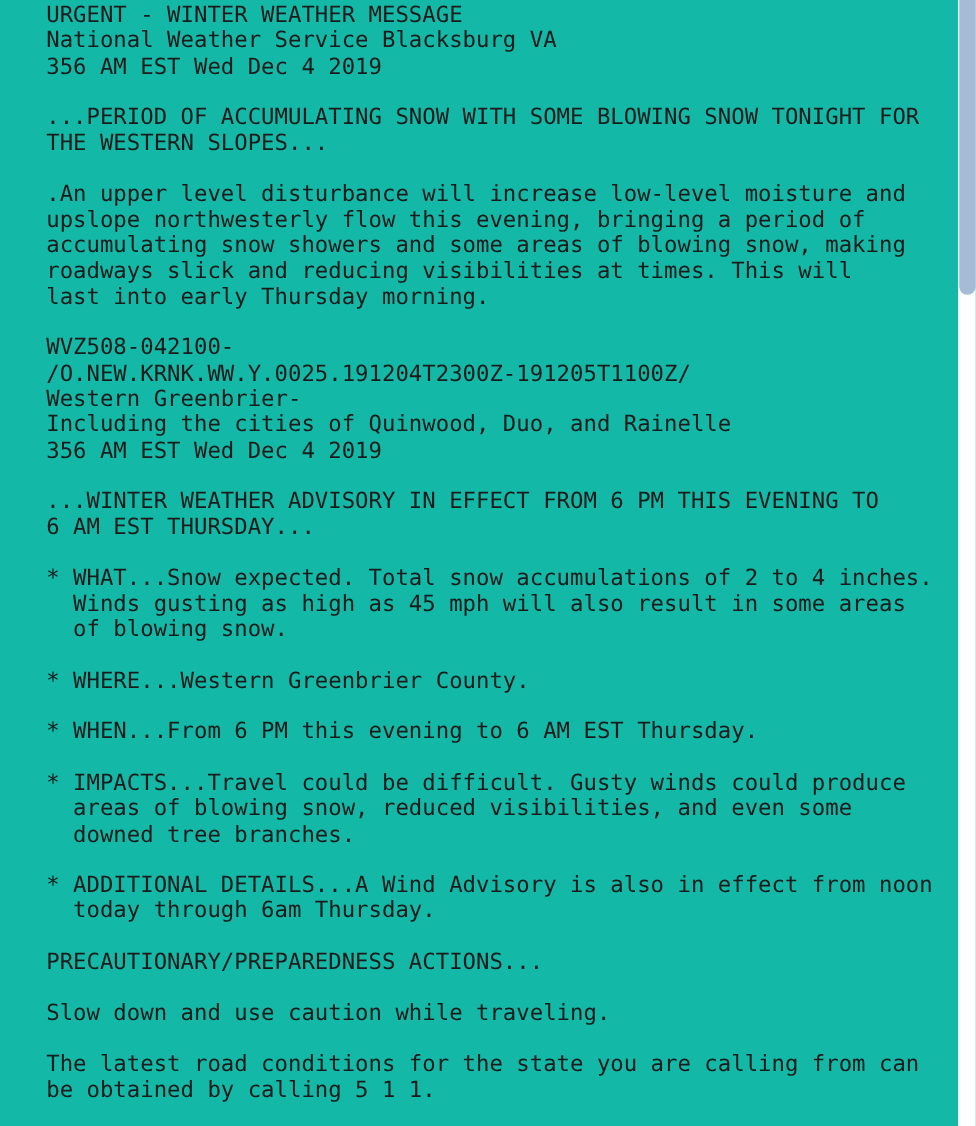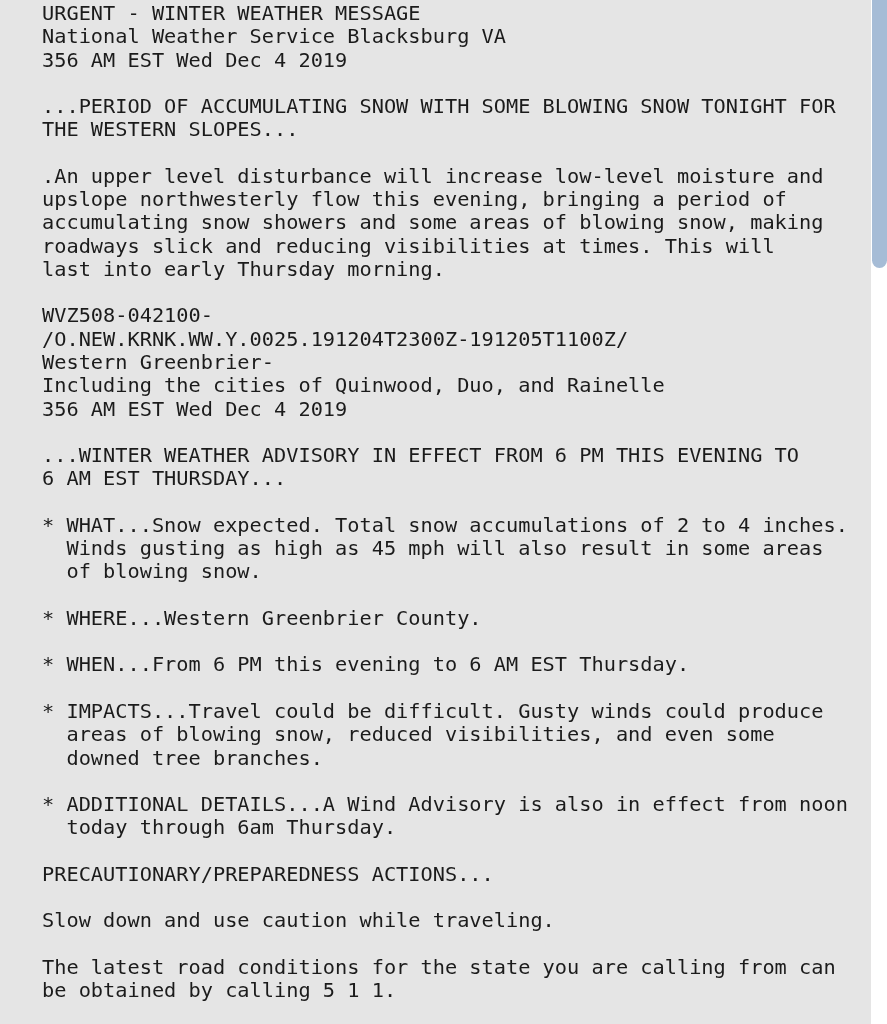--- a/index.html
+++ b/index.html
@@ -10,21 +10,21 @@
     width: 887px;
     height: 1024px;
     background: #ffffff;
     overflow: hidden;
     position: relative;
     font-family: "DejaVu Sans Mono", "Liberation Mono", monospace;
   }
   .page {
     position: absolute;
     inset: 0;
-    background: #e5e5e5;
+    background: #14b8a6;
   }
   pre.message {
     margin: 0;
     padding: 2px 20px 0 42px;
     font-family: "DejaVu Sans Mono", "Liberation Mono", monospace;
     font-size: 20.3px;
     line-height: 23.27px;
     color: #1b1b1b;
     white-space: pre;
     letter-spacing: 0;

